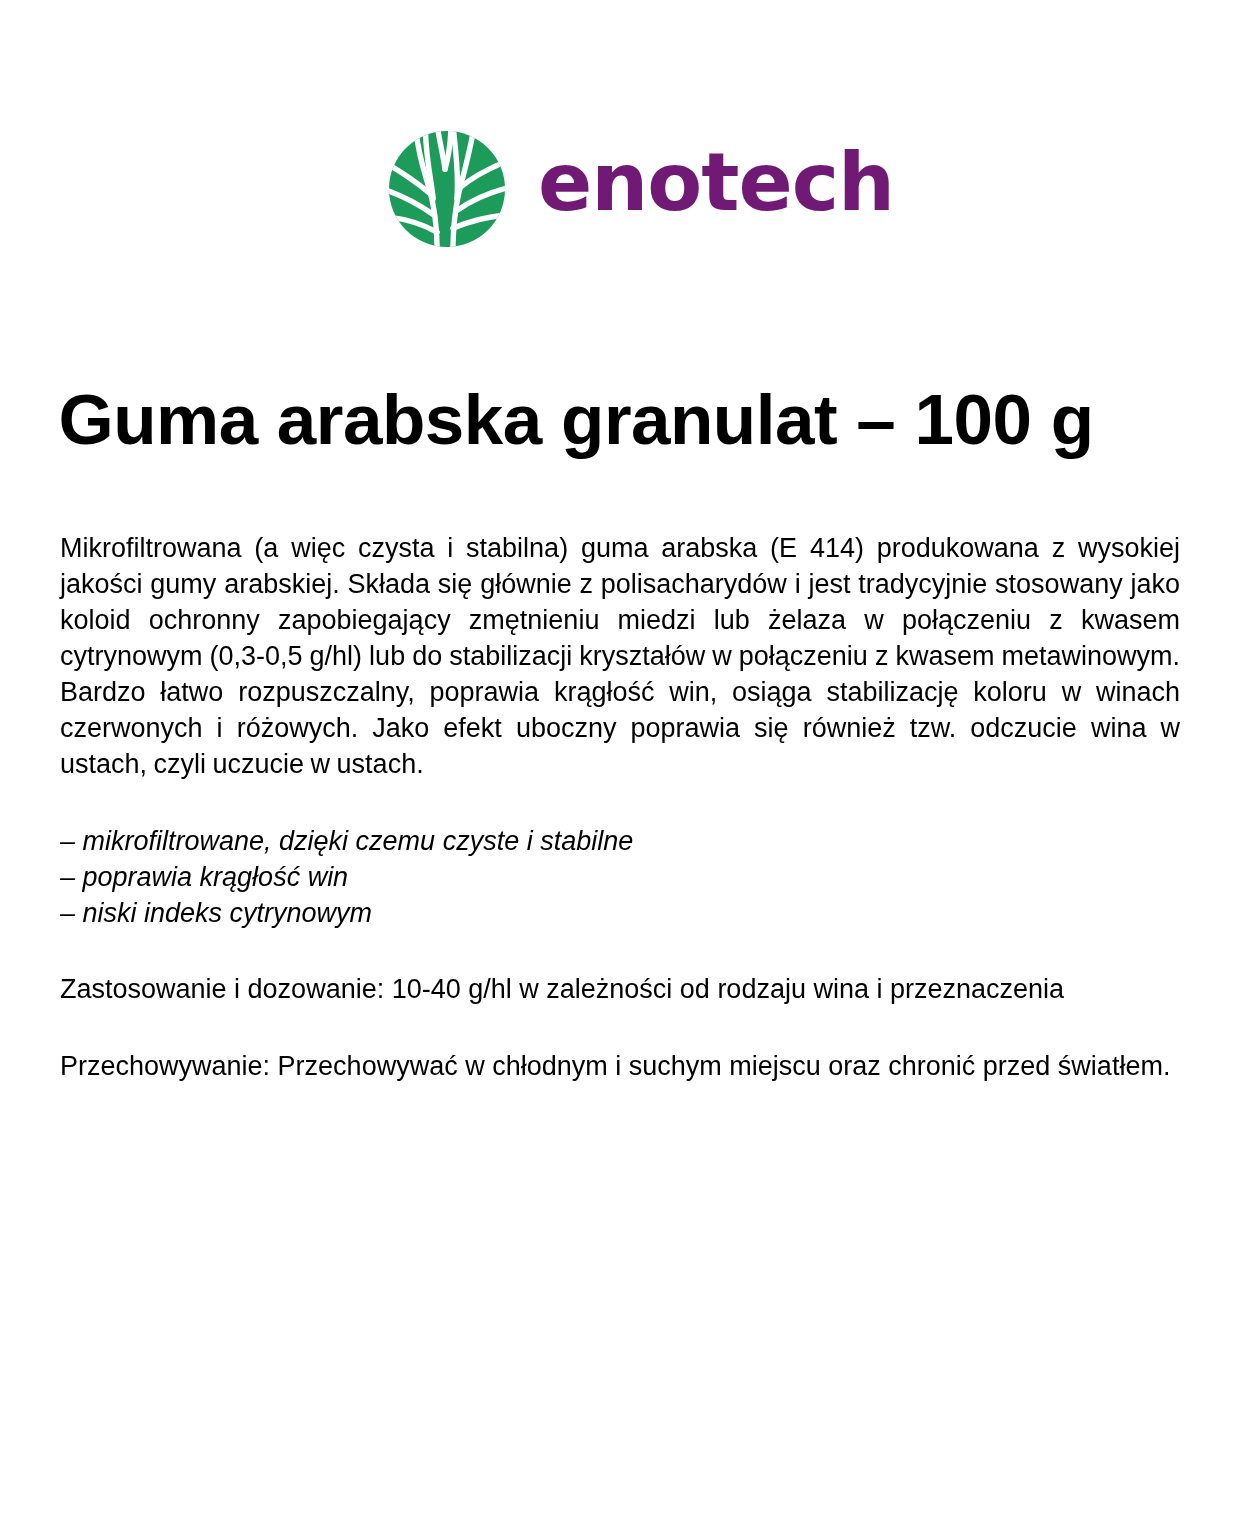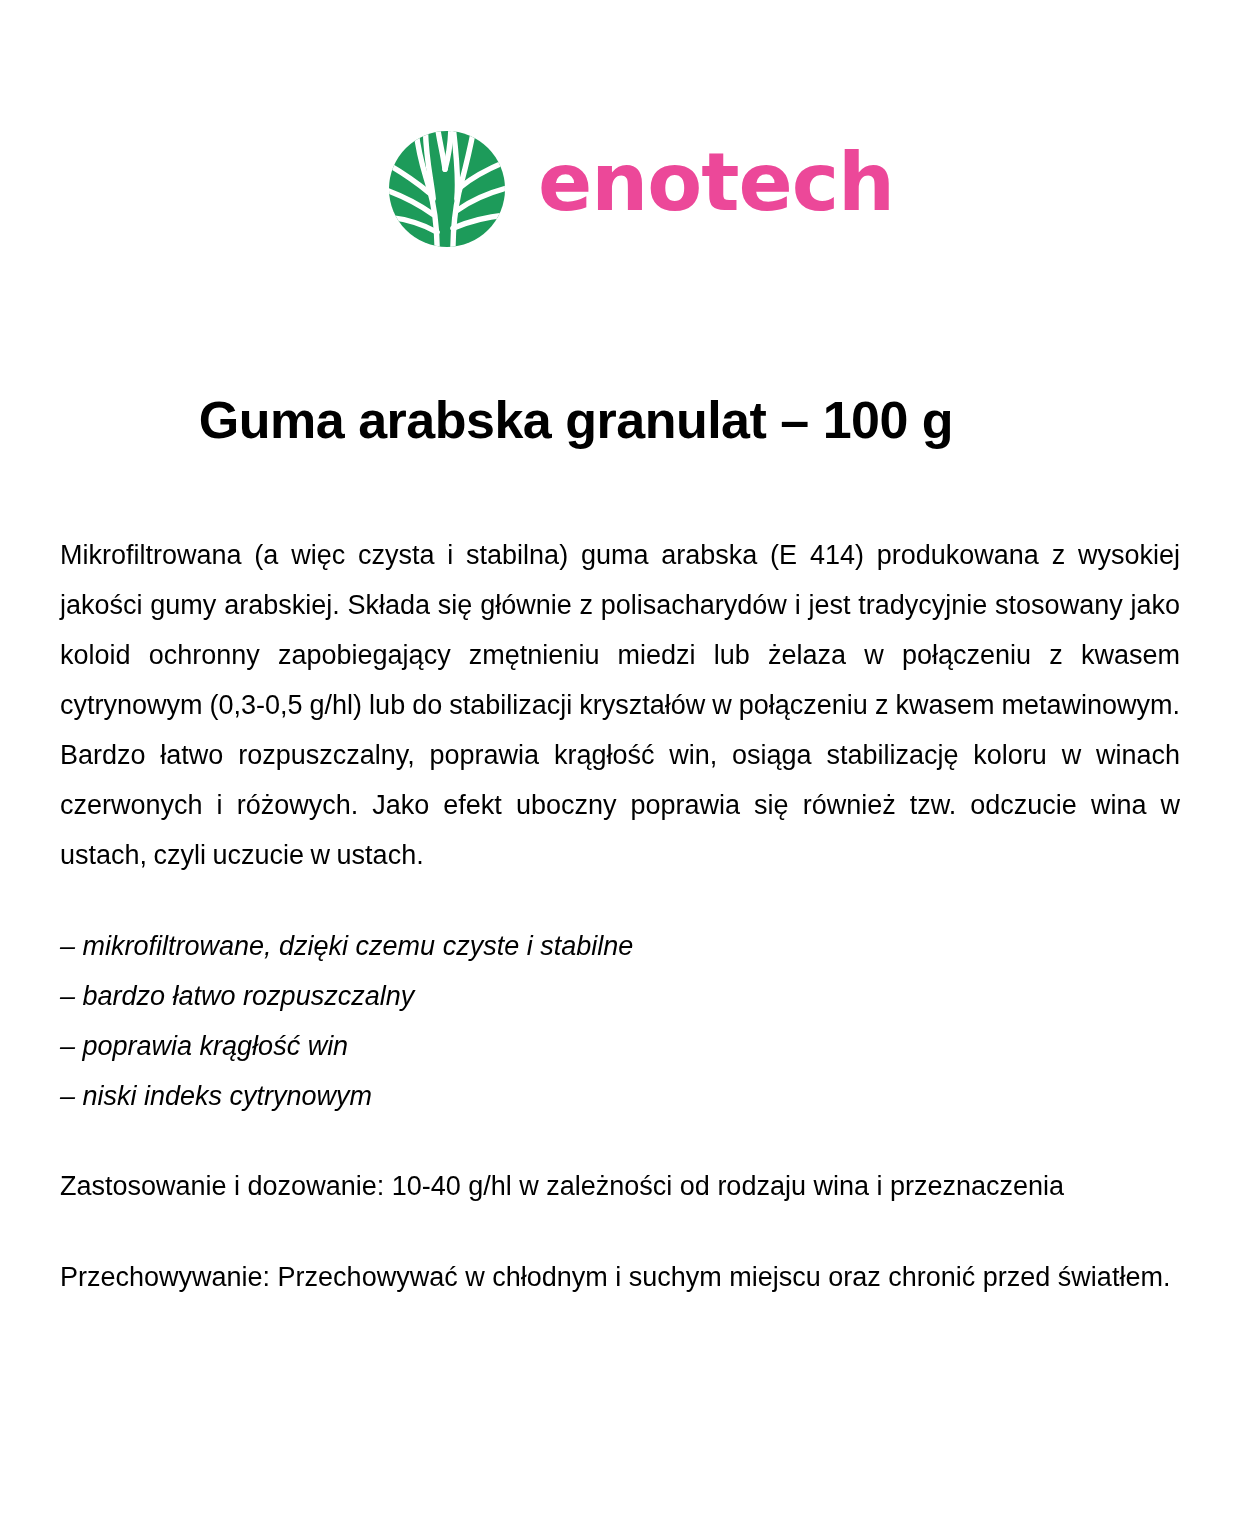--- a/index.html
+++ b/index.html
@@ -28,43 +28,43 @@
       height: 118px;
       display: block;
     }
     .logo-word {
       margin-left: 32px;
       font-family: "DejaVu Sans", "Liberation Sans", sans-serif;
       font-weight: bold;
       font-size: 80px;
       letter-spacing: -1px;
       line-height: 1;
-      color: #ec4899;
+      color: #701a75;
       position: relative;
       top: -6px;
     }
     .title {
       position: absolute;
       left: 0;
       top: 380px;
       width: 1152px;
       text-align: center;
       font-weight: bold;
-      font-size: 52px;
+      font-size: 71px;
       line-height: 80px;
       margin: 0;
       letter-spacing: -0.5px;
     }
     .content {
       position: absolute;
       left: 60px;
       top: 530px;
       width: 1120px;
       font-size: 27px;
-      line-height: 50px;
+      line-height: 36px;
     }
     .para {
       margin: 0;
       text-align: justify;
       text-align-last: left;
       word-spacing: -1px;
     }
     .gap {
       height: 40.6px;
     }
@@ -123,21 +123,20 @@
 
 <h1 class="title">Guma arabska granulat – 100 g</h1>
 
 <div class="content">
   <p class="para">Mikrofiltrowana (a więc czysta i stabilna) guma arabska (E 414) produkowana z wysokiej jakości gumy arabskiej. Składa się głównie z polisacharydów i jest tradycyjnie stosowany jako koloid ochronny zapobiegający zmętnieniu miedzi lub żelaza w połączeniu z kwasem cytrynowym (0,3-0,5 g/hl) lub do stabilizacji kryształów w połączeniu z kwasem metawinowym. Bardzo łatwo rozpuszczalny, poprawia krągłość win, osiąga stabilizację koloru w winach czerwonych i różowych. Jako efekt uboczny poprawia się również tzw. odczucie wina w ustach, czyli uczucie w ustach.</p>
 
   <div class="gap"></div>
 
   <ul class="list">
     <li>– mikrofiltrowane, dzięki czemu czyste i stabilne</li>
-    <li>– bardzo łatwo rozpuszczalny</li>
     <li>– poprawia krągłość win</li>
     <li>– niski indeks cytrynowym</li>
   </ul>
 
   <div class="gap"></div>
 
   <p class="block"><span class="bold">Zastosowanie i dozowanie:</span><span> 10-40 g/hl w zależności od rodzaju wina i przeznaczenia</span></p>
 
   <div class="gap"></div>
 

